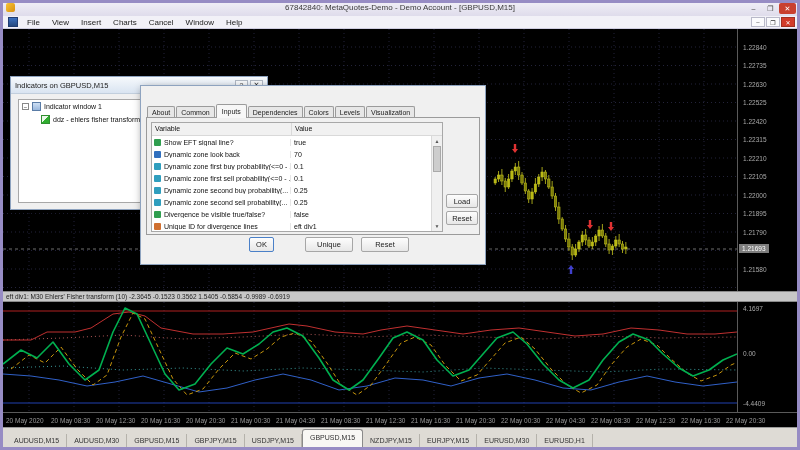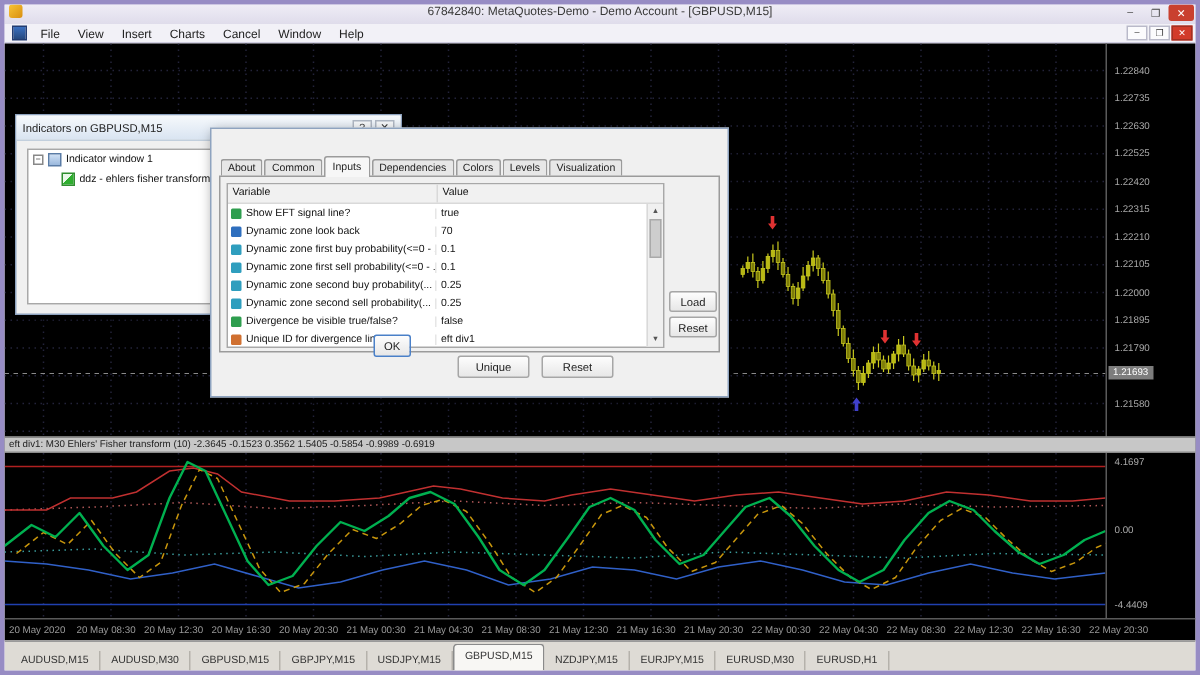--- a/index.html
+++ b/index.html
@@ -93,21 +93,21 @@
   .double-input-icon{background:#2f9ebe;}
   .string-input-icon{background:#d07030;}
   .rname{width:126px;overflow:hidden;white-space:nowrap;flex:none;}
   .rval{flex:1;border-left:1px solid #e6e6e6;padding-left:3px;overflow:hidden;white-space:nowrap;}
   .scrollbar{position:absolute;top:13px;right:0;bottom:0;width:11px;background:#f0f0f0;border-left:1px solid #d9d9d9;box-sizing:border-box;}
   .sb-btn{height:10px;font-size:5px;color:#555;display:flex;align-items:center;justify-content:center;}
   .sb-down{position:absolute;bottom:0;left:0;right:0;}
   .sb-thumb{position:absolute;top:10px;left:1px;width:8px;height:26px;background:#cdcdcd;border:1px solid #a9a9a9;box-sizing:border-box;}
   .d2-load{left:299px;top:76px;width:32px;height:14px;position:absolute;}
   .d2-save{left:299px;top:93px;width:32px;height:14px;position:absolute;}
-  .ok{left:108px;top:137px;width:25px;height:15px;border-color:#4a80c8;}
+  .ok{left:108px;top:151px;width:25px;height:15px;border-color:#4a80c8;}
   .cancel{left:164px;top:151px;width:48px;height:15px;}
   .reset{left:220px;top:151px;width:48px;height:15px;}
 </style>
 </head>
 <body>
 
 <div class="win">
 
   <div class="titlebar">
     <div class="app-icon"></div>

